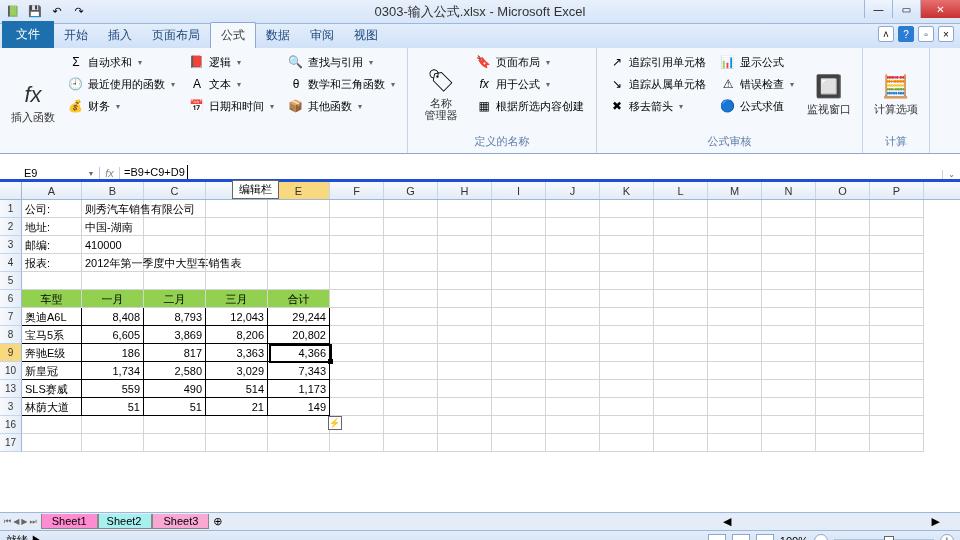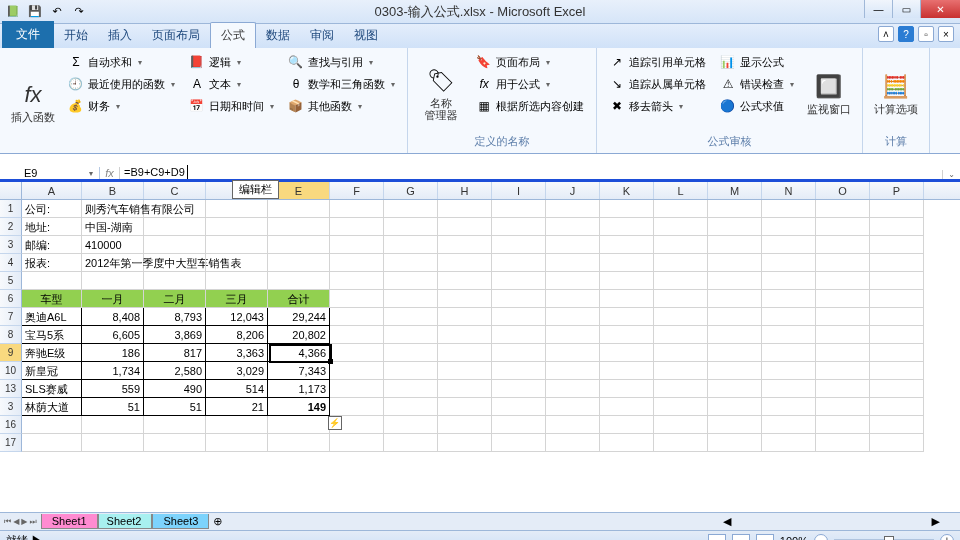--- a/index.html
+++ b/index.html
@@ -64,21 +64,21 @@
 .active-cell::after { content: ""; position: absolute; right: -3px; bottom: -3px; width: 5px; height: 5px; background: #000; }
 .smart-tag { position: absolute; width: 14px; height: 14px; border: 1px solid #666; background: #fff; font-size: 9px; display: flex; align-items: center; justify-content: center; z-index: 2; }
 
 
 .sheet-bar { height: 18px; display: flex; align-items: center; border-top: 1px solid #9db7d9; background: #e4ecf7; }
 .sheet-nav { display: flex; padding: 0 4px; gap: 2px; }
 .sheet-nav span { font-size: 8px; color: #666; cursor: pointer; }
 .sheet-tab { padding: 1px 10px; font-size: 11px; border: 1px solid #888; border-top: none; cursor: pointer; }
 .sheet-tab.t1 { background: #ff8bd1; }
 .sheet-tab.t2 { background: #a8f0f0; padding-left: 8px; }
-.sheet-tab.t3 { background: #7dd3fc; }
+.sheet-tab.t3 { background: #f9a8d4; }
 .sheet-scroll { flex: 1; display: flex; justify-content: flex-end; padding-right: 20px; }
 
 
 .status-bar { height: 20px; background: linear-gradient(#e4ecf7, #cde0f7); display: flex; align-items: center; justify-content: space-between; padding: 0 6px; border-top: 1px solid #9db7d9; font-size: 11px; }
 .status-right { display: flex; align-items: center; gap: 6px; }
 .view-btn { width: 18px; height: 14px; border: 1px solid #8ba9d4; background: #fff; }
 .zoom-slider { width: 100px; height: 4px; background: #b0c4de; position: relative; }
 .zoom-slider::before { content: ""; position: absolute; left: 50%; top: -3px; width: 8px; height: 10px; background: #fff; border: 1px solid #666; }
 .zoom-btn { width: 14px; height: 14px; border: 1px solid #8ba9d4; border-radius: 50%; display: flex; align-items: center; justify-content: center; font-size: 10px; background: #fff; }
 </style>
@@ -500,21 +500,21 @@
         <div class="cell " style="width: 54px;"></div>
         <div class="cell " style="width: 54px;"></div>
         <div class="cell " style="width: 54px;"></div>
       </div>
       <div class="row">
         <div class="row-h">3</div>
         <div class="cell data-border" style="width: 60px;">林荫大道</div>
         <div class="cell num data-border" style="width: 62px;">51</div>
         <div class="cell num data-border" style="width: 62px;">51</div>
         <div class="cell num data-border" style="width: 62px;">21</div>
-        <div class="cell num data-border" style="width: 62px; font-weight: bold;">149</div>
+        <div class="cell num data-border" style="width: 62px;">149</div>
         <div class="cell " style="width: 54px;"></div>
         <div class="cell " style="width: 54px;"></div>
         <div class="cell " style="width: 54px;"></div>
         <div class="cell " style="width: 54px;"></div>
         <div class="cell " style="width: 54px;"></div>
         <div class="cell " style="width: 54px;"></div>
         <div class="cell " style="width: 54px;"></div>
         <div class="cell " style="width: 54px;"></div>
         <div class="cell " style="width: 54px;"></div>
         <div class="cell " style="width: 54px;"></div>

